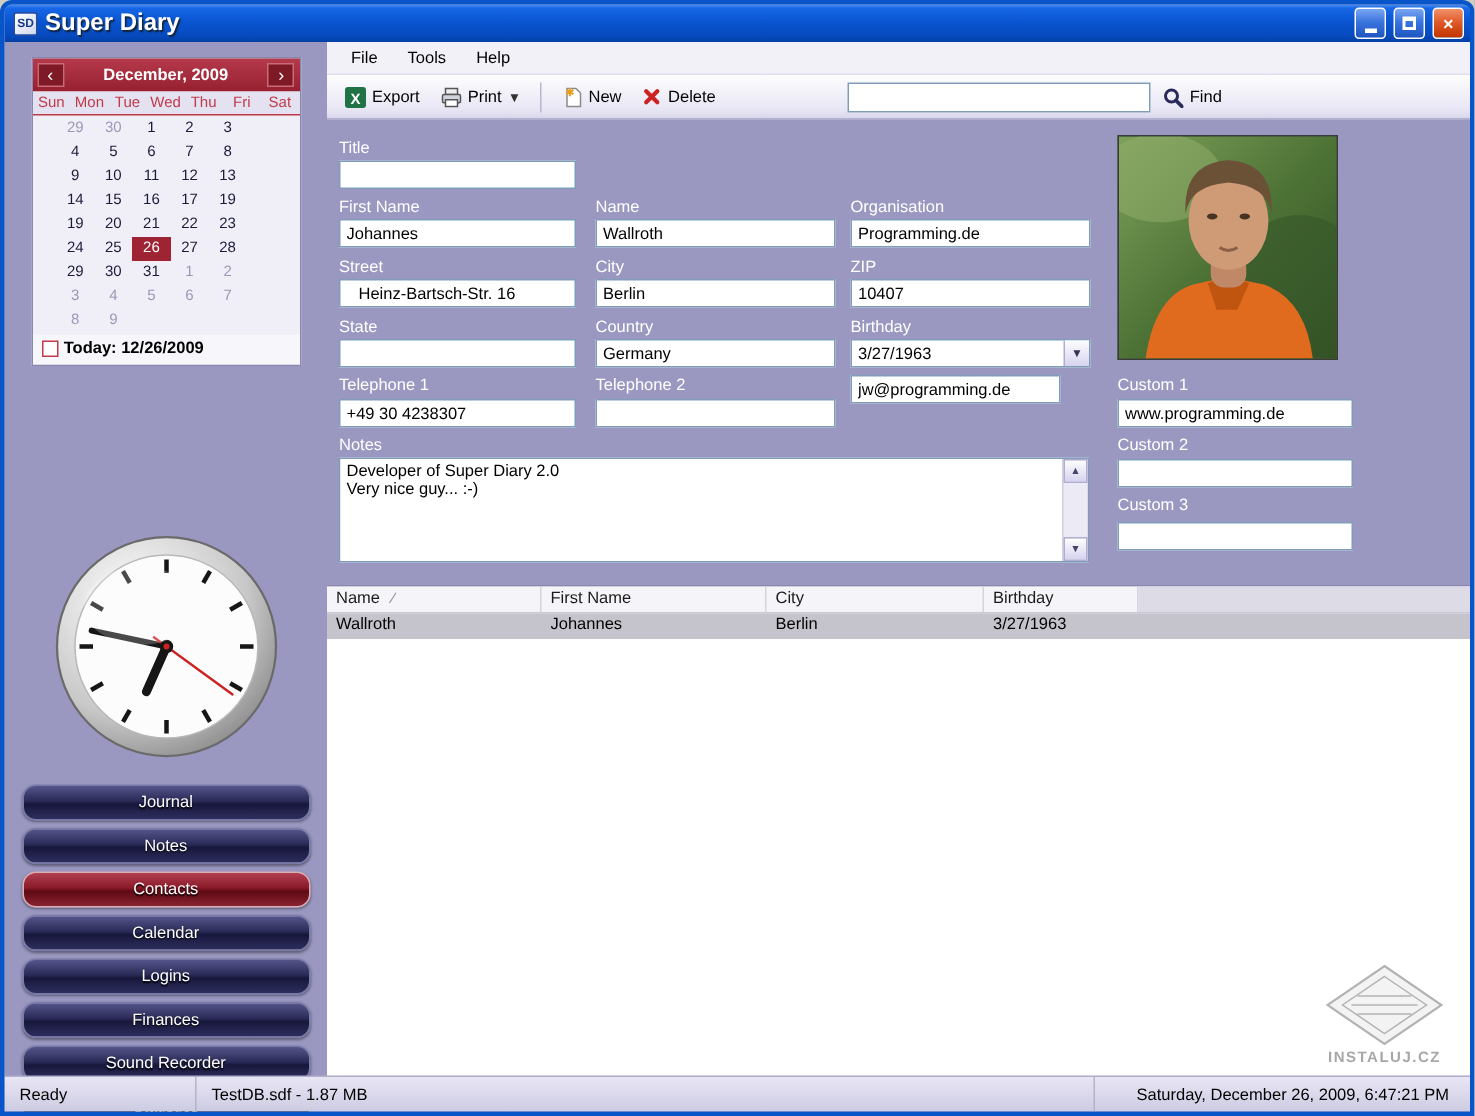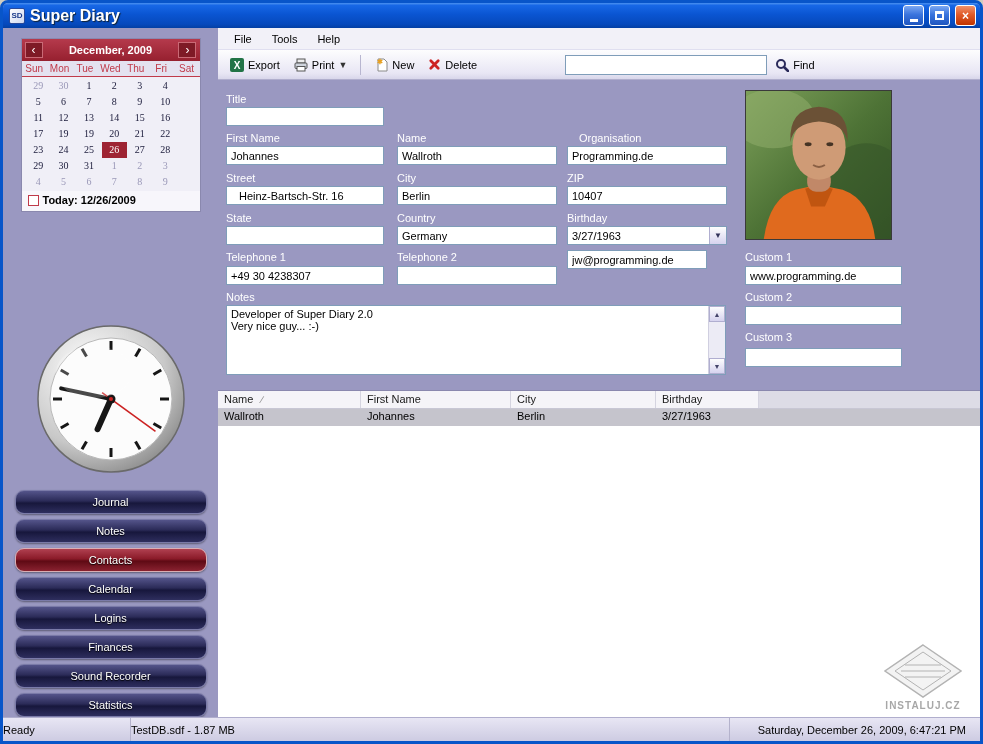--- a/index.html
+++ b/index.html
@@ -30,21 +30,21 @@
 
   
   .calendar { width:180px; margin-top:10px; border:1px solid #8a88ae; background:#f0eff7; }
   .cal-header { height:22px; background:linear-gradient(180deg,#b53a4c,#96202f); display:flex;
     align-items:center; justify-content:space-between; padding:0 3px; }
   .cal-arrow { width:18px; height:16px; background:#7e1a26; border:1px solid #c96a76; color:#fff;
     display:flex; align-items:center; justify-content:center; font-size:12px; line-height:1; }
   .cal-month { color:#fff; font-weight:bold; font-size:11px; }
   .cal-dh-row { display:flex; border-bottom:1px solid #c03a4a; background:#e4e2f0; }
   .cal-dh { width:25.4px; text-align:center; color:#c03a4a; font-size:10px; padding:2px 0; }
-  .cal-grid { display:flex; flex-wrap:wrap; padding:1px 4px;font-family:Liberation Serif, serif; }
+  .cal-grid { display:flex; flex-wrap:wrap; padding:1px 16px; }
   .cal-d { width:25.4px; height:16px; line-height:16px; text-align:center; font-size:10px; color:#1a1a3a; }
   .cal-d.muted { color:#9a98b8; }
   .cal-d.sel { background:#9e2433; color:#fff; }
   .cal-today { display:flex; align-items:center; gap:4px; padding:3px 6px 5px; background:#f7f6fb; }
   .today-box { width:11px; height:11px; border:1px solid #c03a4a; background:#fff; }
   .today-text { font-weight:bold; font-size:11px; }
 
   
   .clock-wrap { margin-top:112px; }
 
@@ -94,21 +94,21 @@
   .trow.selected { background:#c5c4cc; }
   .td { padding:1px 6px; font-size:11px; overflow:hidden; white-space:nowrap; }
 
   
   .watermark { position:absolute; right:18px; bottom:6px; text-align:center; opacity:.75; }
   .watermark .wm-text { color:#8a8a8a; font-size:10px; font-weight:bold; letter-spacing:1px; }
 
   
   .statusbar { height:24px; flex:0 0 24px; background:linear-gradient(180deg,#e8e6f4,#cdcbe2);
     border-top:1px solid #b0aecd; display:flex; align-items:center; font-size:11px; }
-  .sb-seg { padding:0 0; height:100%; display:flex; align-items:center; }
+  .sb-seg { padding:0 10px; height:100%; display:flex; align-items:center; }
   .sb-seg.s1 { width:128px; border-right:1px solid #b4b2cc; }
   .sb-seg.s2 { flex:1; border-right:1px solid #b4b2cc; }
   .sb-seg.s3 { width:250px; justify-content:flex-end; padding-right:14px; }
 </style>
 </head>
 <body>
 
 <div class="window">
 
   <div class="titlebar">
@@ -290,21 +290,21 @@
       </div>
 
       <div class="form-area">
         <span class="flabel" style="left:8px;top:13px">Title</span>
         <input class="finput" style="left: 8px; top: 27px; width: 158px;" value="">
 
         <span class="flabel" style="left:8px;top:52px">First Name</span>
         <input class="finput" style="left: 8px; top: 66px; width: 158px;" value="Johannes">
         <span class="flabel" style="left:179px;top:52px">Name</span>
         <input class="finput" style="left: 179px; top: 66px; width: 160px;" value="Wallroth">
-        <span class="flabel" style="left:361px;top:52px">Organisation</span>
+        <span class="flabel" style="left:349px;top:52px">Organisation</span>
         <input class="finput" style="left: 349px; top: 66px; width: 160px;" value="Programming.de">
 
         <span class="flabel" style="left:8px;top:92px">Street</span>
         <input class="finput" style="left: 8px; top: 106px; width: 158px; padding-left: 12px;" value="Heinz-Bartsch-Str. 16">
         <span class="flabel" style="left:179px;top:92px">City</span>
         <input class="finput" style="left: 179px; top: 106px; width: 160px;" value="Berlin">
         <span class="flabel" style="left:349px;top:92px">ZIP</span>
         <input class="finput" style="left: 349px; top: 106px; width: 160px;" value="10407">
 
         <span class="flabel" style="left:8px;top:132px">State</span>

